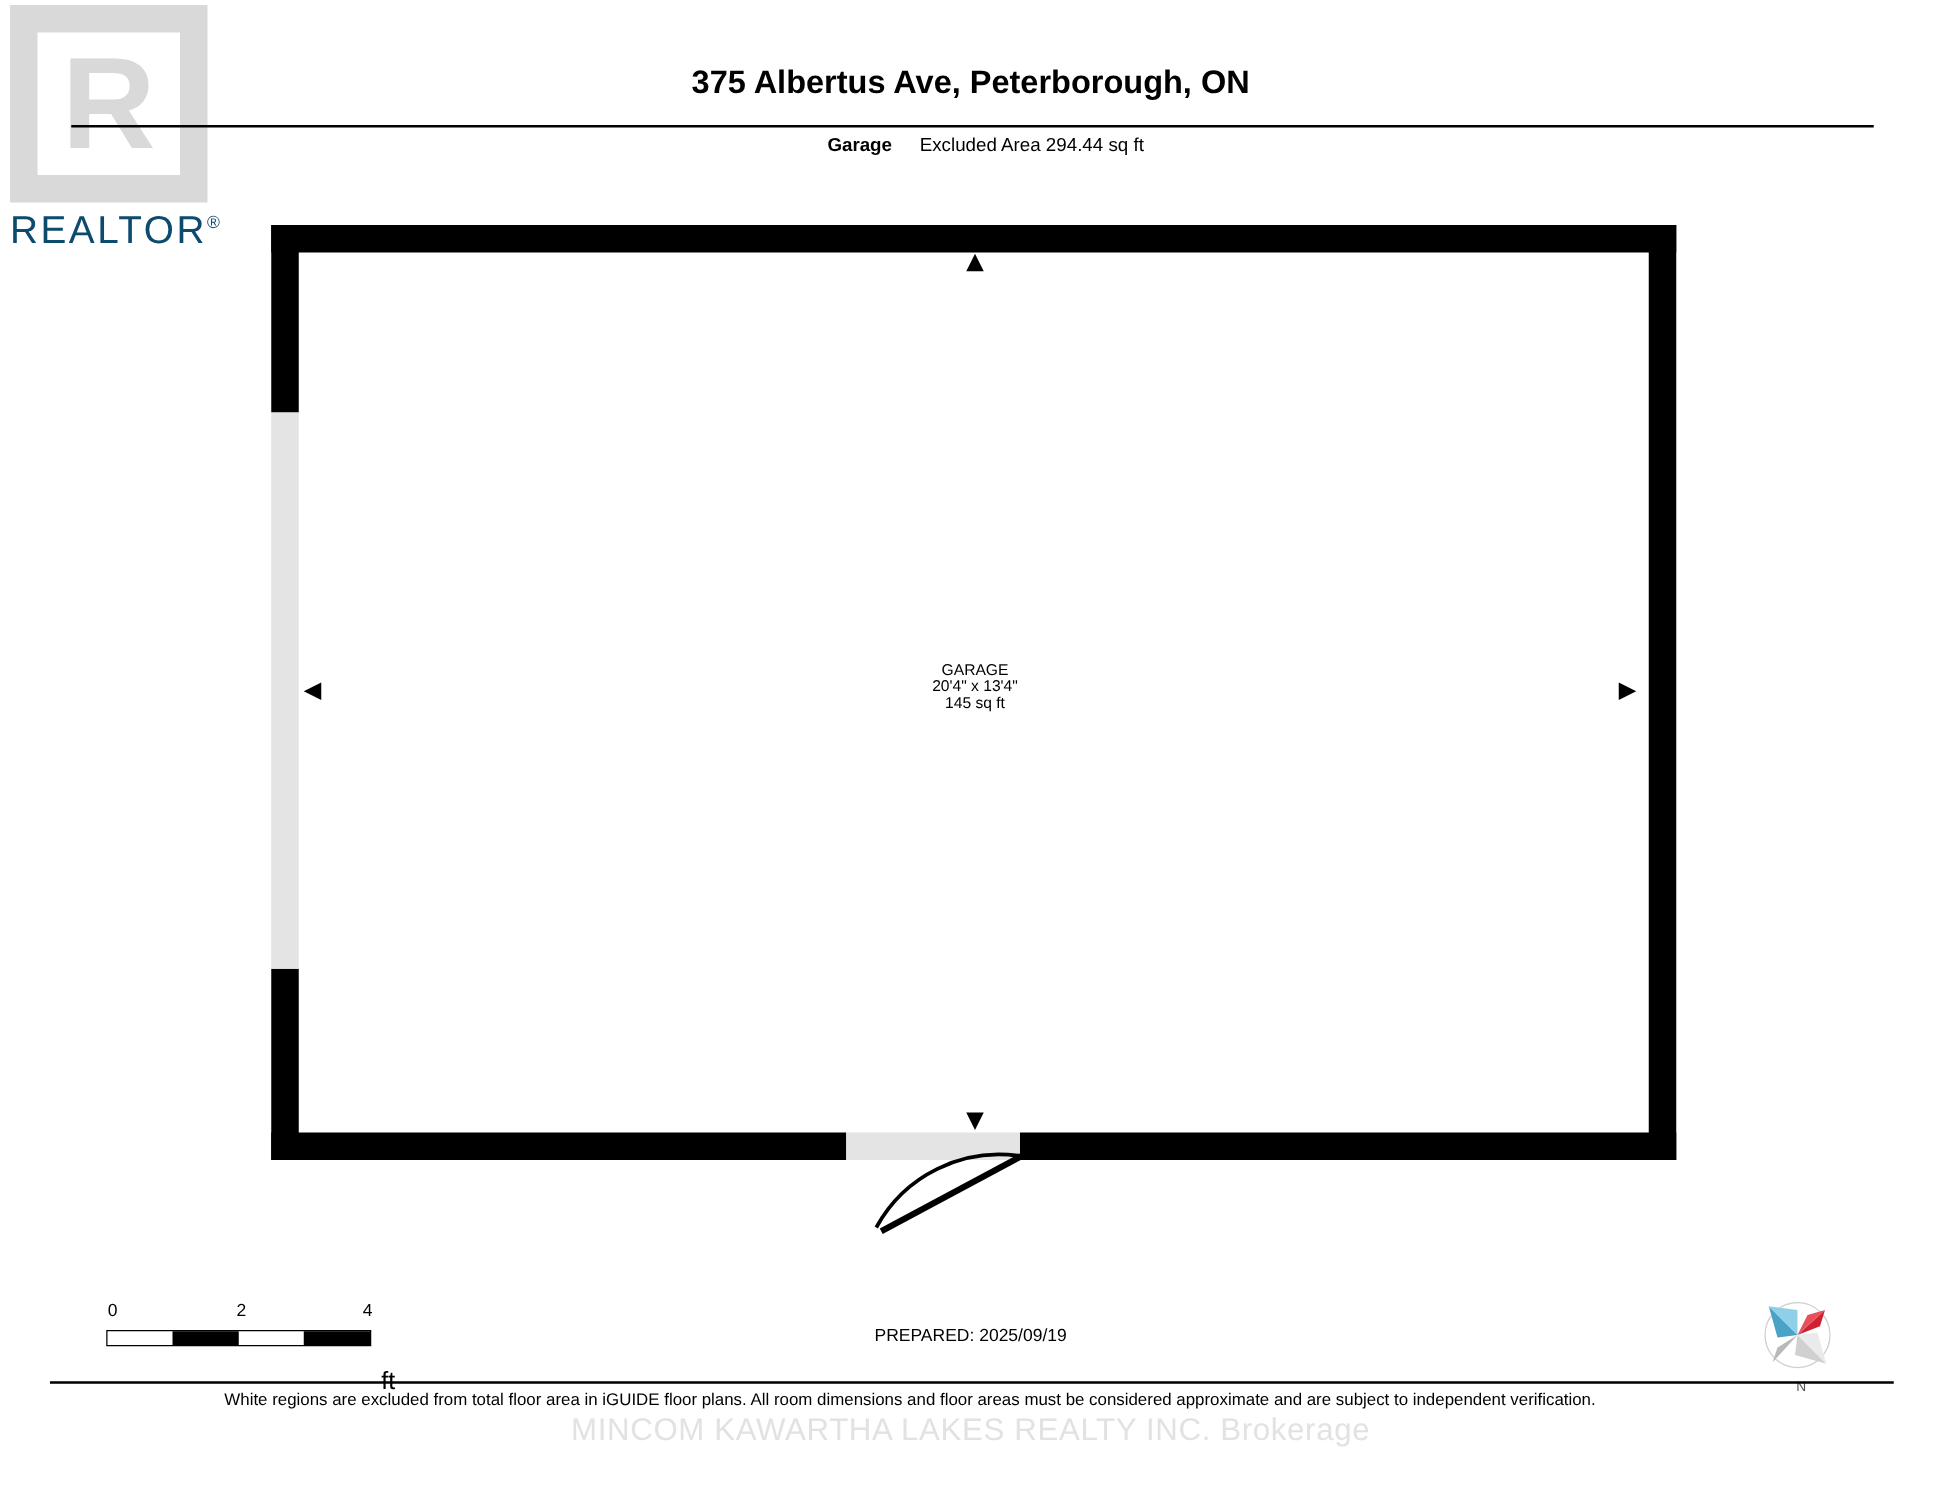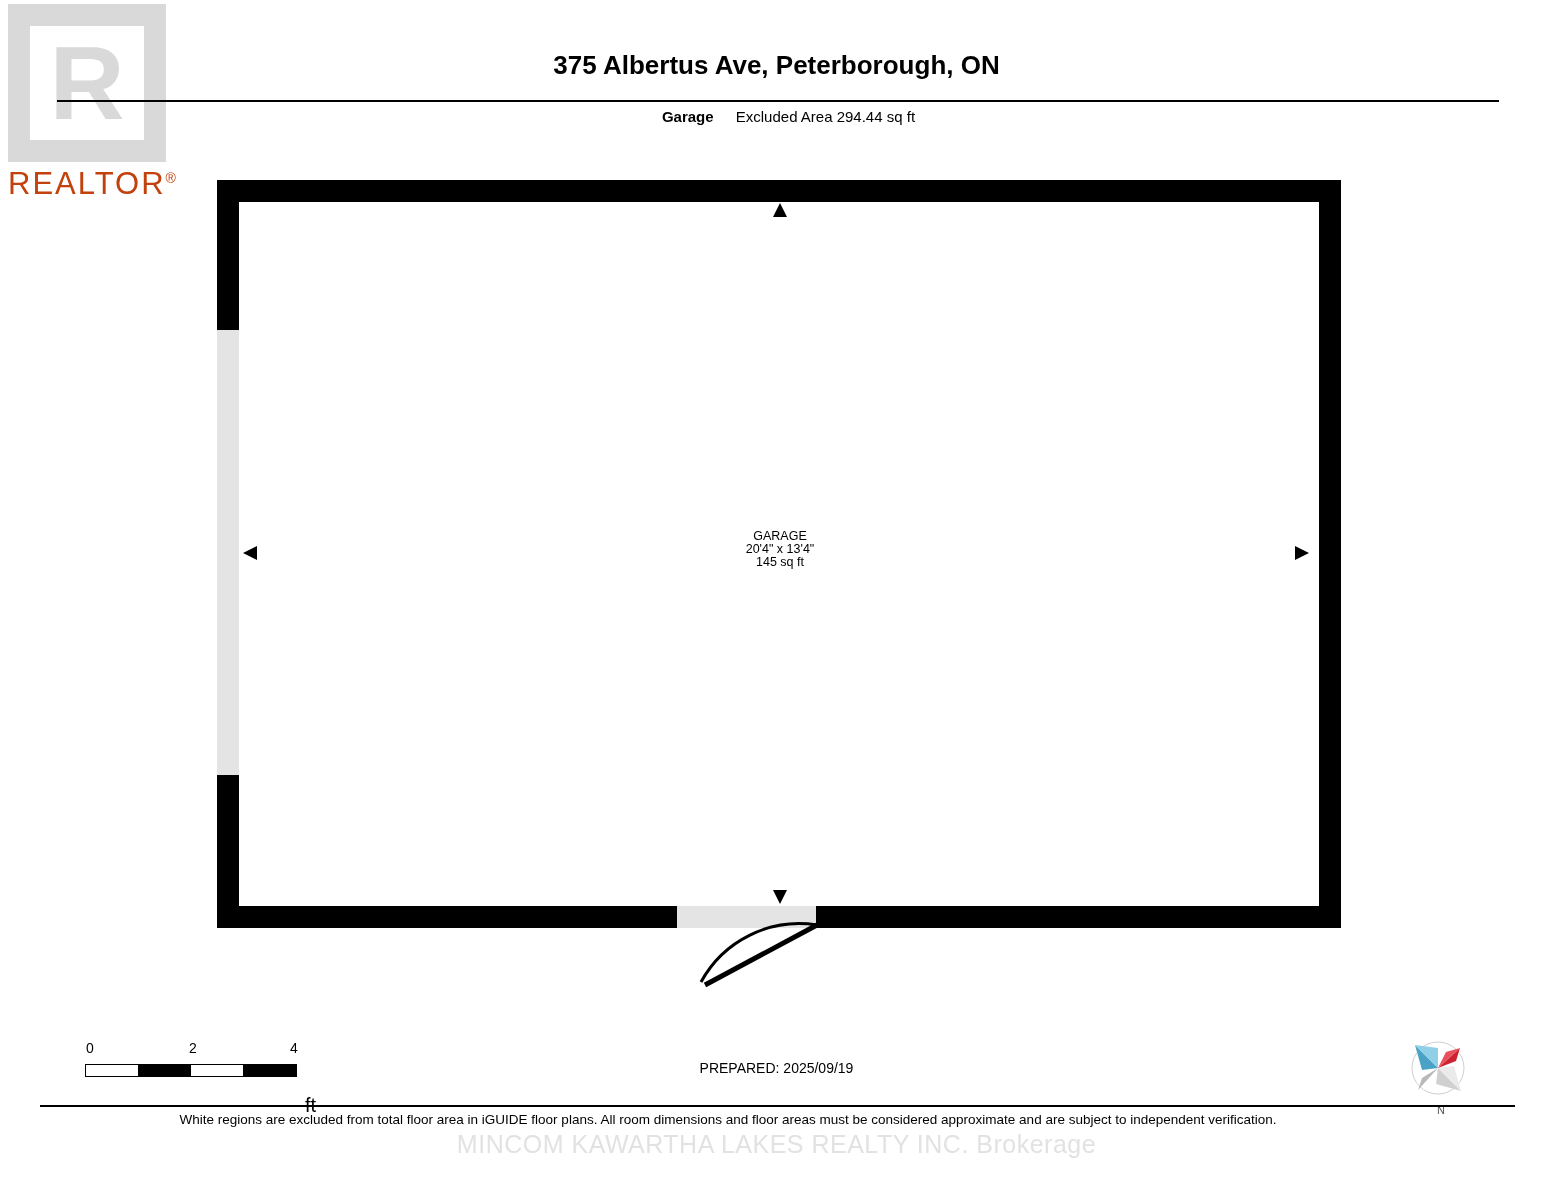--- a/index.html
+++ b/index.html
@@ -44,21 +44,21 @@
     color: #d9d9d9;
     line-height: 1;
     font-family: "Liberation Sans", sans-serif;
   }
   #realtor-logo .wordmark {
     position: absolute;
     left: 0;
     top: 162px;
     font-size: 31px;
     letter-spacing: 2px;
-    color: #c2410c;
+    color: #0c4a6e;
     font-family: "Liberation Sans", sans-serif;
   }
   #realtor-logo .wordmark sup {
     font-size: 14px;
     vertical-align: super;
   }
 
   
   #plan-title {
     position: absolute;

